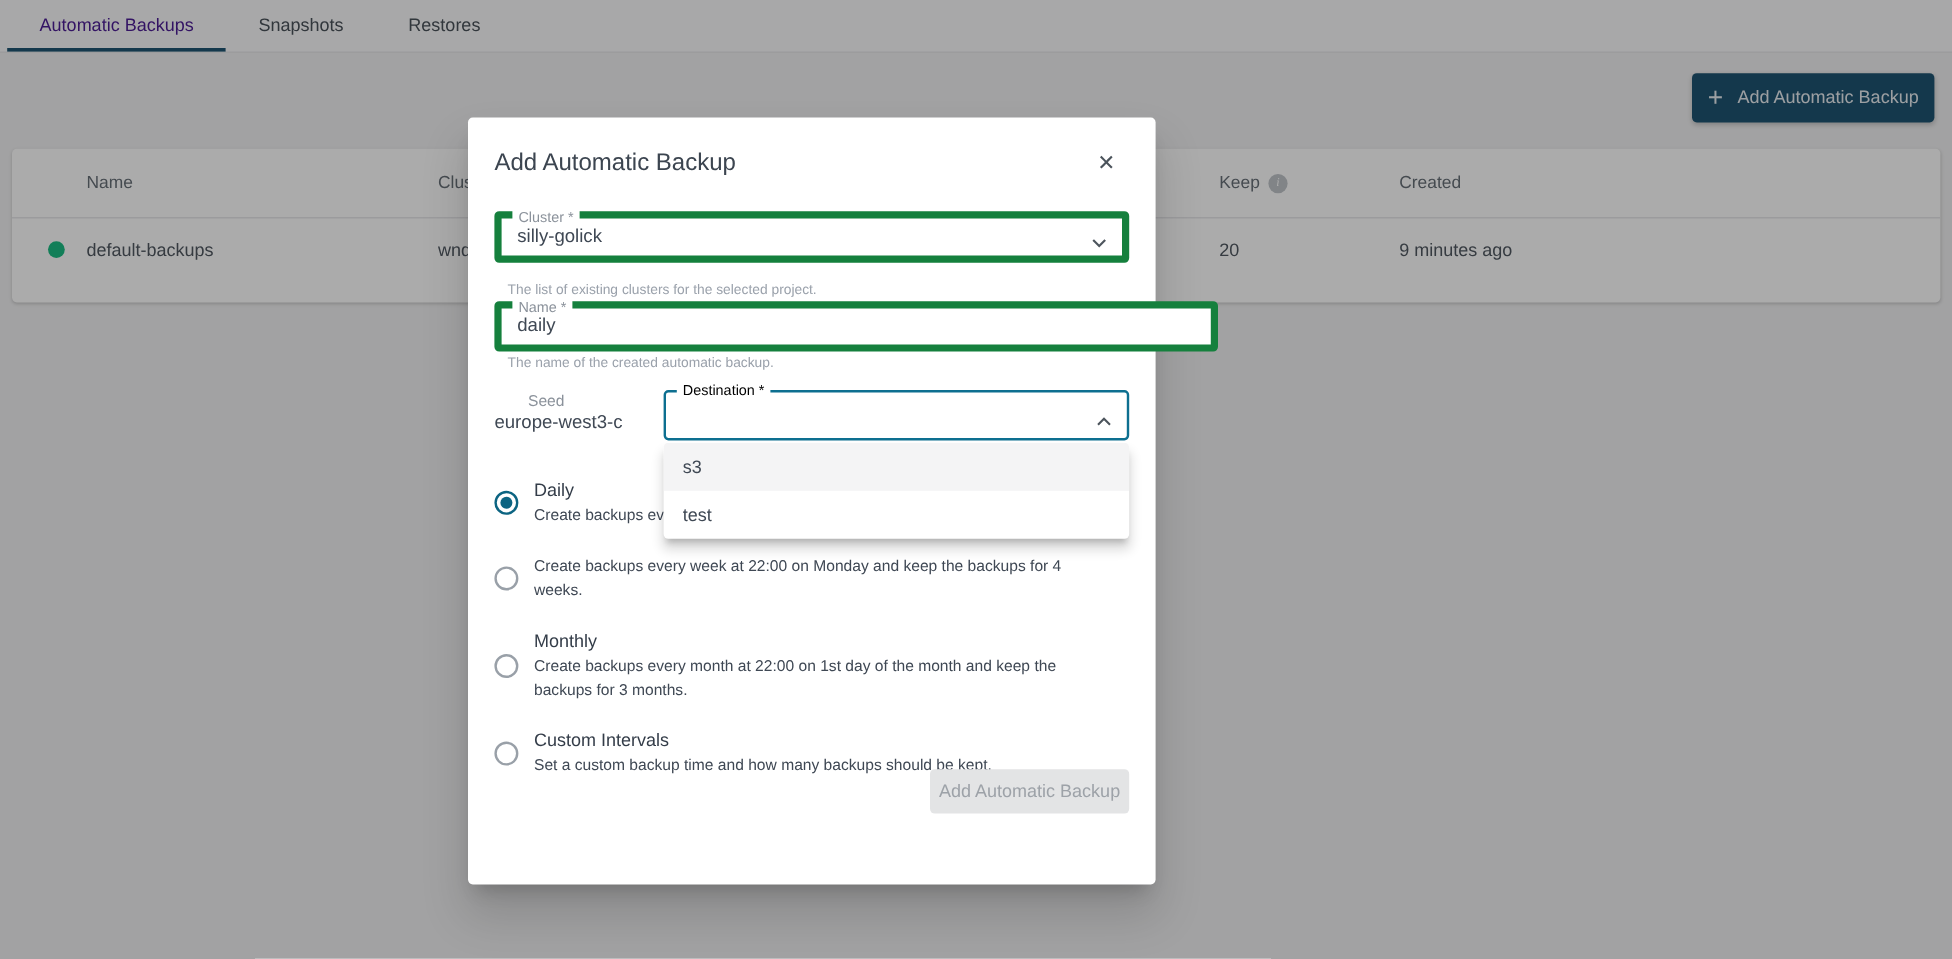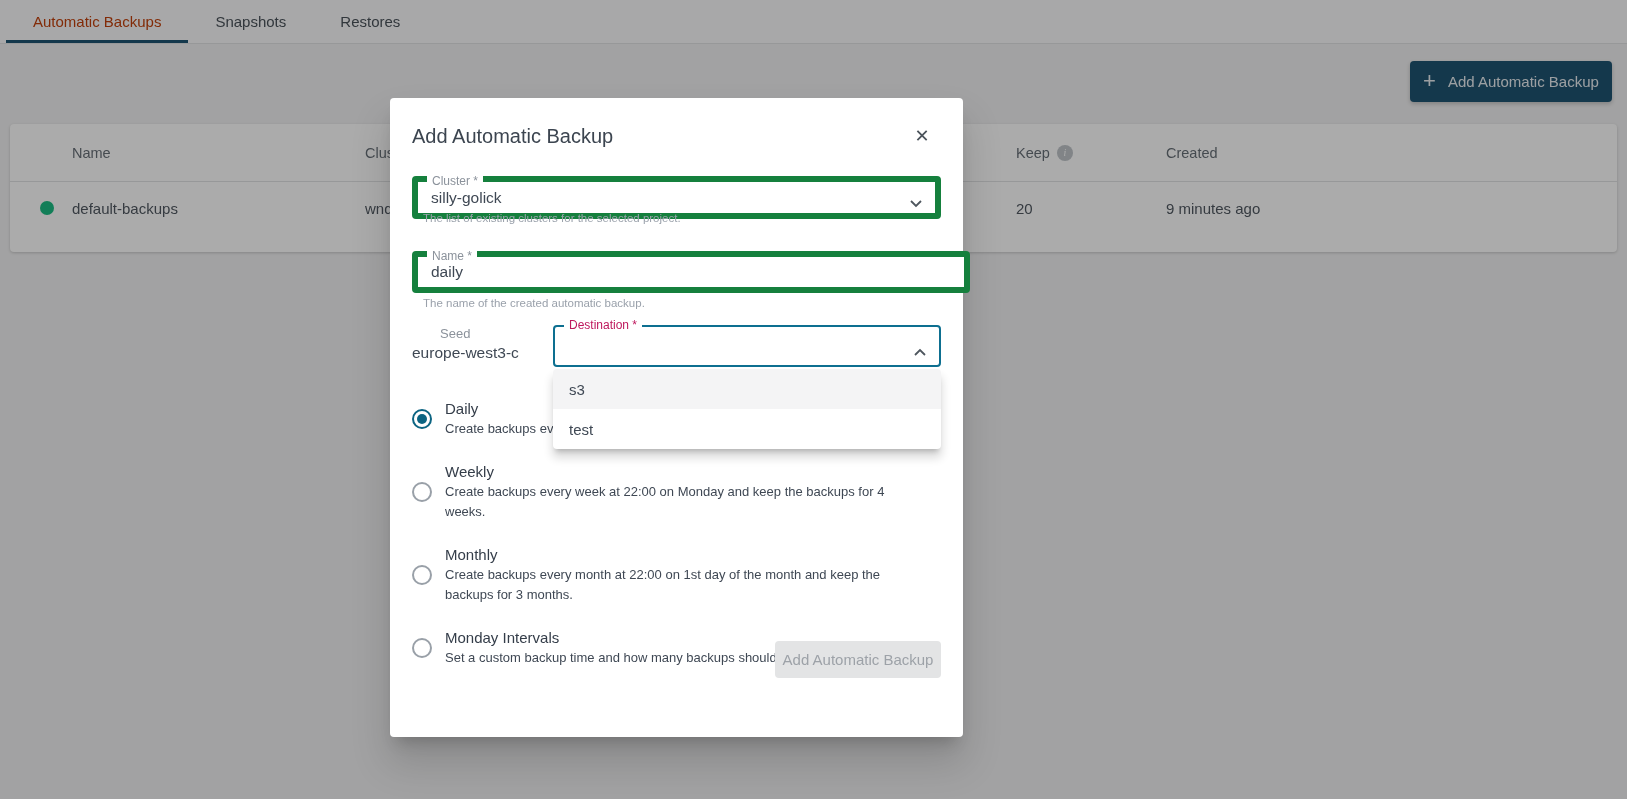--- a/index.html
+++ b/index.html
@@ -4,21 +4,21 @@
 <style>
   * { margin:0; padding:0; box-sizing:border-box; }
   html,body { width:1627px; height:799px; overflow:hidden; }
   body { font-family:"Liberation Sans", sans-serif; background:#f2f2f3; position:relative; }
 
   
   .tabbar { position:absolute; left:0; top:0; width:1627px; height:44px; background:#fbfbfc;
             border-bottom:1px solid #e2e3e5; display:flex; padding-left:6px; }
   .tab { position:relative; padding:0 27px; display:flex; align-items:center;
          font-size:15px; color:#4a525a; cursor:pointer; }
-  .tab.active { color:#c2410c; }
+  .tab.active { color:#4c1d95; }
   .tab.active::after { content:""; position:absolute; left:0; right:0; bottom:0; height:3px; background:#1e5472; }
 
   
   .content { position:absolute; left:0; top:44px; width:1627px; height:755px; background:#f2f2f3; }
   .add-btn { position:absolute; top:17px; right:15px; height:41px; width:202px;
              background:#1e5472; color:#e9eef2; border:none; border-radius:4px;
              display:flex; align-items:center; justify-content:center; gap:12px;
              font-size:15px; font-family:inherit; cursor:pointer;
              box-shadow:0 2px 4px rgba(0,0,0,.2); }
   .add-btn .plus { font-size:22px; font-weight:300; line-height:1; margin-top:-2px; }
@@ -49,26 +49,26 @@
   .m-close { position:absolute; left:518px; top:24px; width:28px; height:28px; display:flex;
              align-items:center; justify-content:center; font-size:18px; color:#4b535b; cursor:pointer; }
 
   .field { position:absolute; border:6px solid #15803d; border-radius:4px; background:#fff;
            display:flex; align-items:center; padding:0 13px; cursor:pointer; }
   .field .flabel { position:absolute; top:-8px; left:9px; background:#ffffff; padding:0 5px;
                    font-size:12px; color:#8b929b; line-height:14px; white-space:nowrap; }
   .field .fvalue { font-size:15.5px; color:#3f4854; }
   .field .chev { position:absolute; right:13px; top:50%; margin-top:-4px; }
   .field.focused { border:2px solid #0d6f90; }
-  .field.focused .flabel { color:#be185d; top:-9px;text-align:center; }
+  .field.focused .flabel { color:#000000; top:-9px;text-align:center; }
   .helper { position:absolute; font-size:11.5px; color:#9aa1ab; }
 
   .f-cluster { left:22px; top:78px;  width:529px; height:43px; }
-  .h-cluster { left:33px; top:114px; }
-  .f-name    { left:22px; top:153px; width:558px; height:42px; }
+  .h-cluster { left:33px; top:138px; }
+  .f-name    { left:22px; top:153px; width:603px; height:42px; }
   .h-name    { left:33px; top:199px; }
 
   .seed-label { position:absolute; left:22px; top:228px; font-size:13px; color:#8b929b;margin-left:28px; }
   .seed-value { position:absolute; left:22px; top:246px; font-size:15.5px; color:#3f4854; }
 
   .f-dest { left:163px; top:227px; width:388px; height:42px; }
 
   .menu { position:absolute; left:163px; top:271px; width:388px; background:#ffffff; border-radius:4px;
           box-shadow:0 5px 5px -3px rgba(0,0,0,.2), 0 8px 10px 1px rgba(0,0,0,.14); z-index:40; overflow:hidden; }
   .menu .opt { height:40px; display:flex; align-items:center; padding:0 16px;
@@ -174,35 +174,34 @@
     <div class="s-item">
       <span class="radio sel"></span>
       <span class="s-text">
         <span class="s-label" style="display:block">Daily</span>
         <span class="s-desc" style="display:block">Create backups every</span>
       </span>
     </div>
     <div class="s-item">
       <span class="radio"></span>
       <span class="s-text">
-        <span class="s-label" style="display:block">Weekly</span>
         <span class="s-desc" style="display:block">Create backups every week at 22:00 on Monday and keep the backups for 4 weeks.</span>
       </span>
     </div>
     <div class="s-item">
       <span class="radio"></span>
       <span class="s-text">
         <span class="s-label" style="display:block">Monthly</span>
         <span class="s-desc" style="display:block">Create backups every month at 22:00 on 1st day of the month and keep the backups for 3 months.</span>
       </span>
     </div>
     <div class="s-item">
       <span class="radio"></span>
       <span class="s-text">
-        <span class="s-label" style="display:block">Monday Intervals</span>
+        <span class="s-label" style="display:block">Custom Intervals</span>
         <span class="s-desc" style="display:block">Set a custom backup time and how many backups should be kept.</span>
       </span>
     </div>
   </div>
 
   <button class="submit-btn" disabled="">Add Automatic Backup</button>
 
   <div class="menu">
     <div class="opt hl">s3</div>
     <div class="opt">test</div>

